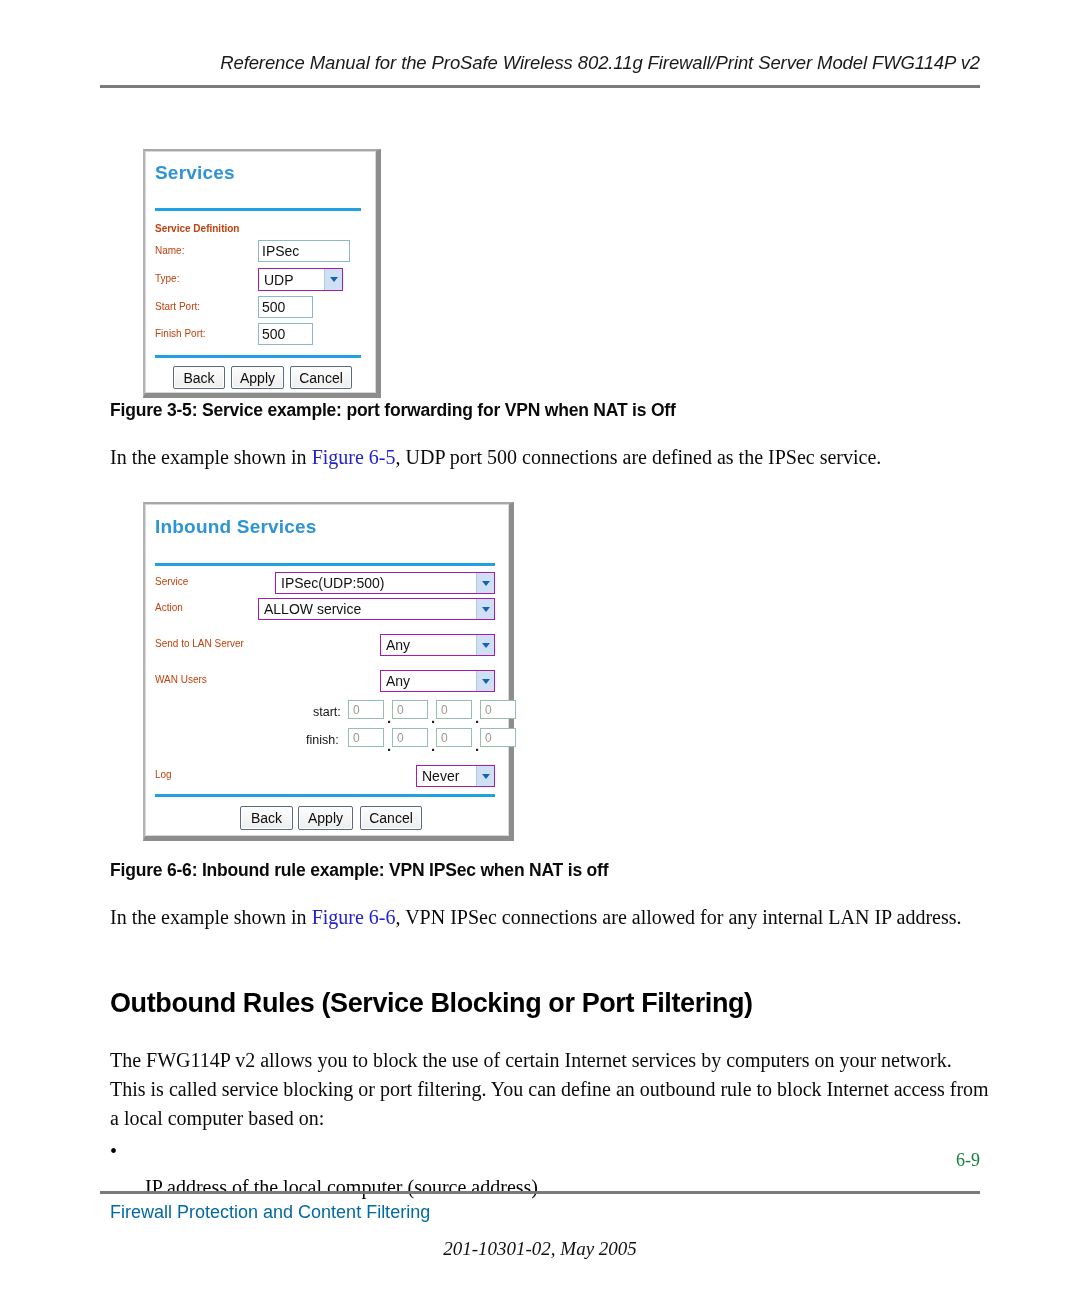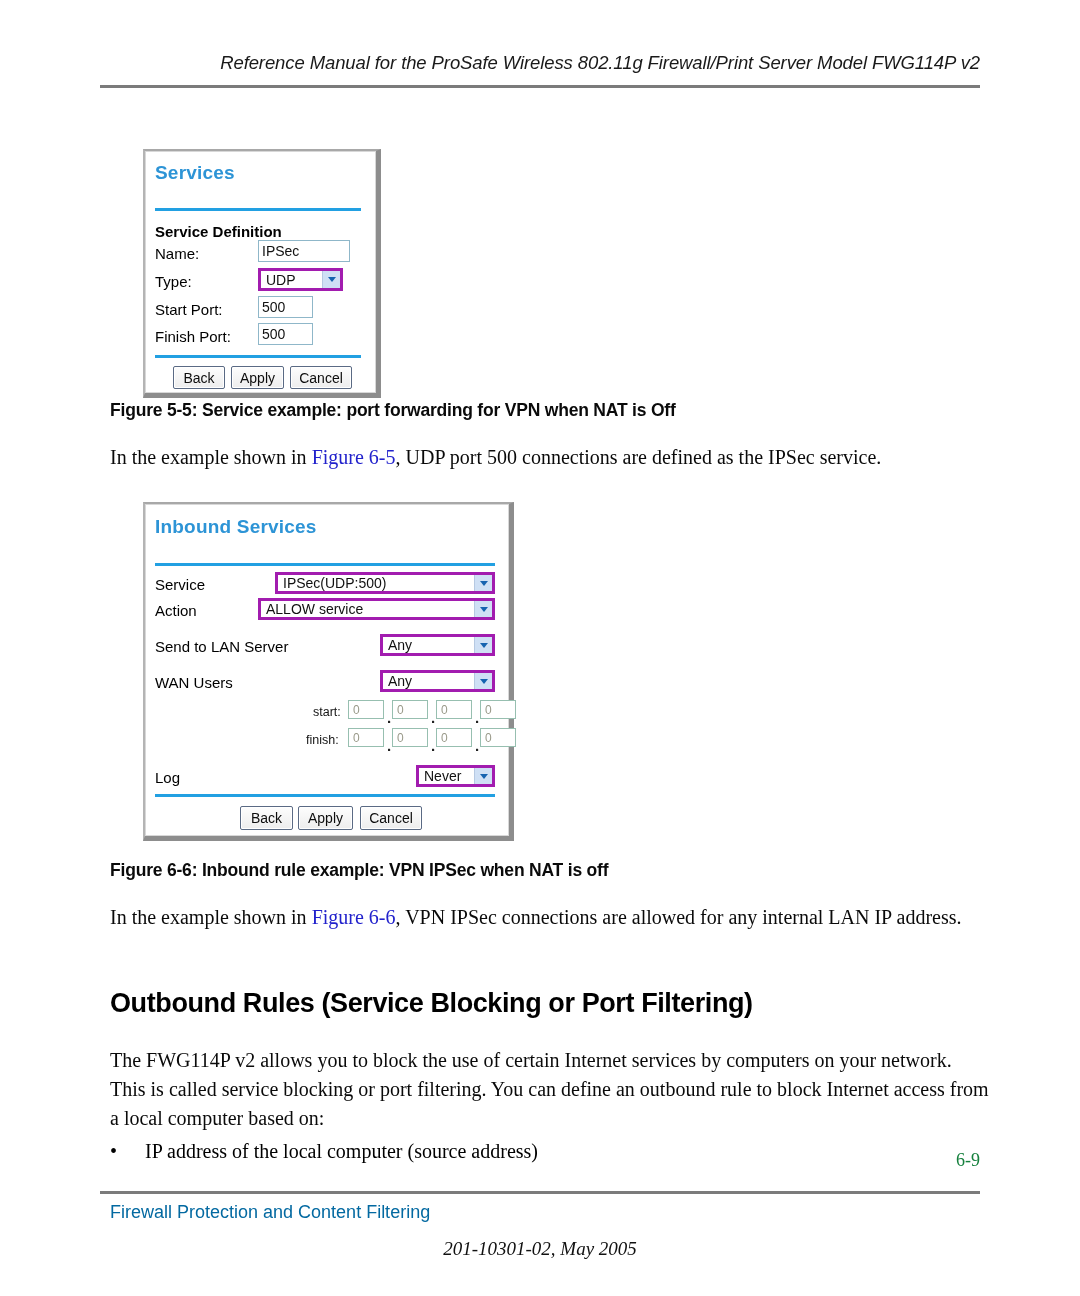--- a/index.html
+++ b/index.html
@@ -72,22 +72,22 @@
     letter-spacing: 0.2px;
     white-space: nowrap;
   }
   .ngr-hr {
     position: absolute;
     background: #22a0e2;
     height: 3px;
   }
   .ngr-label {
     position: absolute;
-    font-size: 15px;
-    color: #000000;
+    font-size: 10px;
+    color: #c2410c;
     white-space: nowrap;
   }
   .ngr-label.bold { font-weight: bold; }
   .ngr-sublabel {
     position: absolute;
     font-size: 12.5px;
     color: #141414;
     white-space: nowrap;
   }
 
@@ -109,21 +109,21 @@
     font-size: 12px;
     border: 1px solid #97bfb0;
     color: #9a9a8a;
     padding: 0 4px;
   }
 
   
   .ngr-select {
     position: absolute;
     box-sizing: border-box;
-    border: 3px solid #a21caf;
+    border: 1px solid #a21caf;
     background: #ffffff;
     font-family: "Liberation Sans", sans-serif;
     font-size: 14px;
     color: #111111;
     display: flex;
     align-items: center;
     overflow: hidden;
   }
   .ngr-select .sel-val {
     flex: 1 1 auto;
@@ -217,20 +217,21 @@
     line-height: 28px;
   }
   .bullet-row .b-dot {
     position: absolute;
     left: 0;
     top: 0;
   }
   .bullet-row .b-txt {
     display: block;
     margin-left: 35px;
+    margin-top: 36px;
   }
 
   
   .rule-bottom {
     position: absolute;
     left: 100px;
     top: 1191px;
     width: 880px;
     height: 3px;
     background: #7b7b7b;
@@ -298,21 +299,21 @@
     <div class="ngr-label" style="left:10px; top:177px;">Finish Port:</div>
     <div class="ngr-text" style="left:113px; top:172px; width:55px; height:22px;">500</div>
 
     <div class="ngr-hr" style="left:10px; top:204px; width:206px;"></div>
 
     <div class="ngr-btn" style="left:28px; top:215px; width:52px; height:23px;">Back</div>
     <div class="ngr-btn" style="left:86px; top:215px; width:53px; height:23px;">Apply</div>
     <div class="ngr-btn" style="left:145px; top:215px; width:62px; height:23px;">Cancel</div>
   </div>
 
-  <div class="fig-caption" style="top:400px;">Figure 5-5:  Service example: port forwarding for VPN when NAT is Off</div>
+  <div class="fig-caption" style="top:400px;">Figure 3-5:  Service example: port forwarding for VPN when NAT is Off</div>
 
   <div class="body-par" style="top:443px;">
     <span>In the example shown in </span><span class="xref">Figure 6-5</span><span>, UDP port 500 connections are defined as the IPSec service.</span>
   </div>
 
   <div class="ngr-dialog" style="left:143px; top:502px; width:371px; height:339px;">
     <div class="ngr-inner"></div>
 
     <div class="ngr-title" style="left:10px; top:12px;text-align:right;">Inbound Services</div>
     <div class="ngr-hr" style="left:10px; top:59px; width:340px;"></div>

